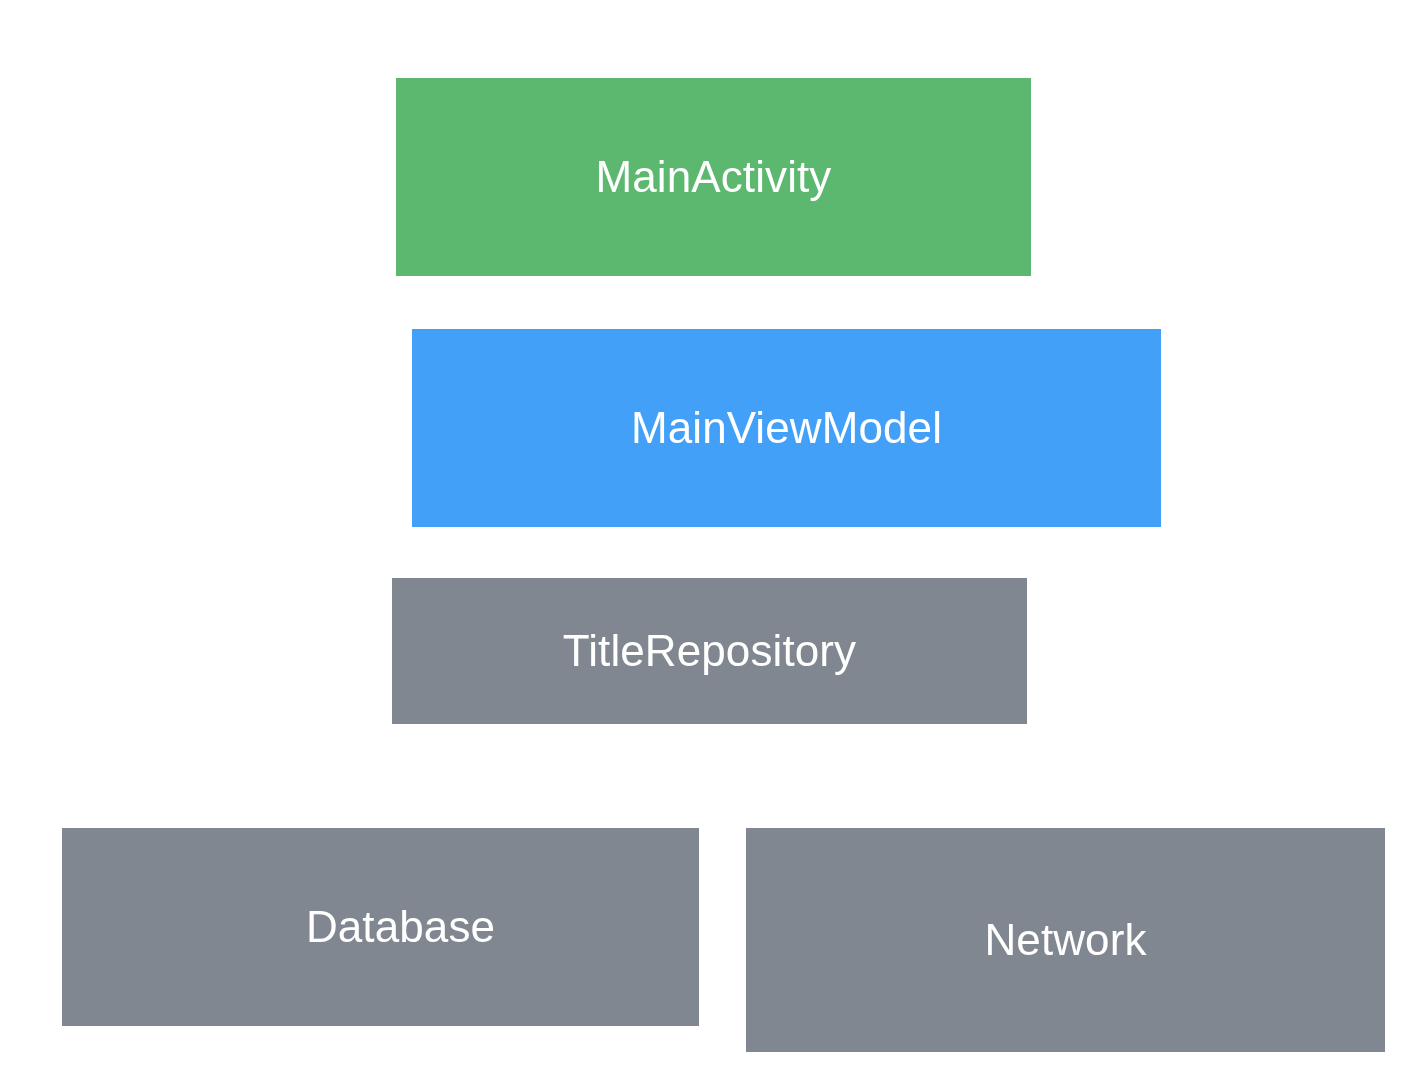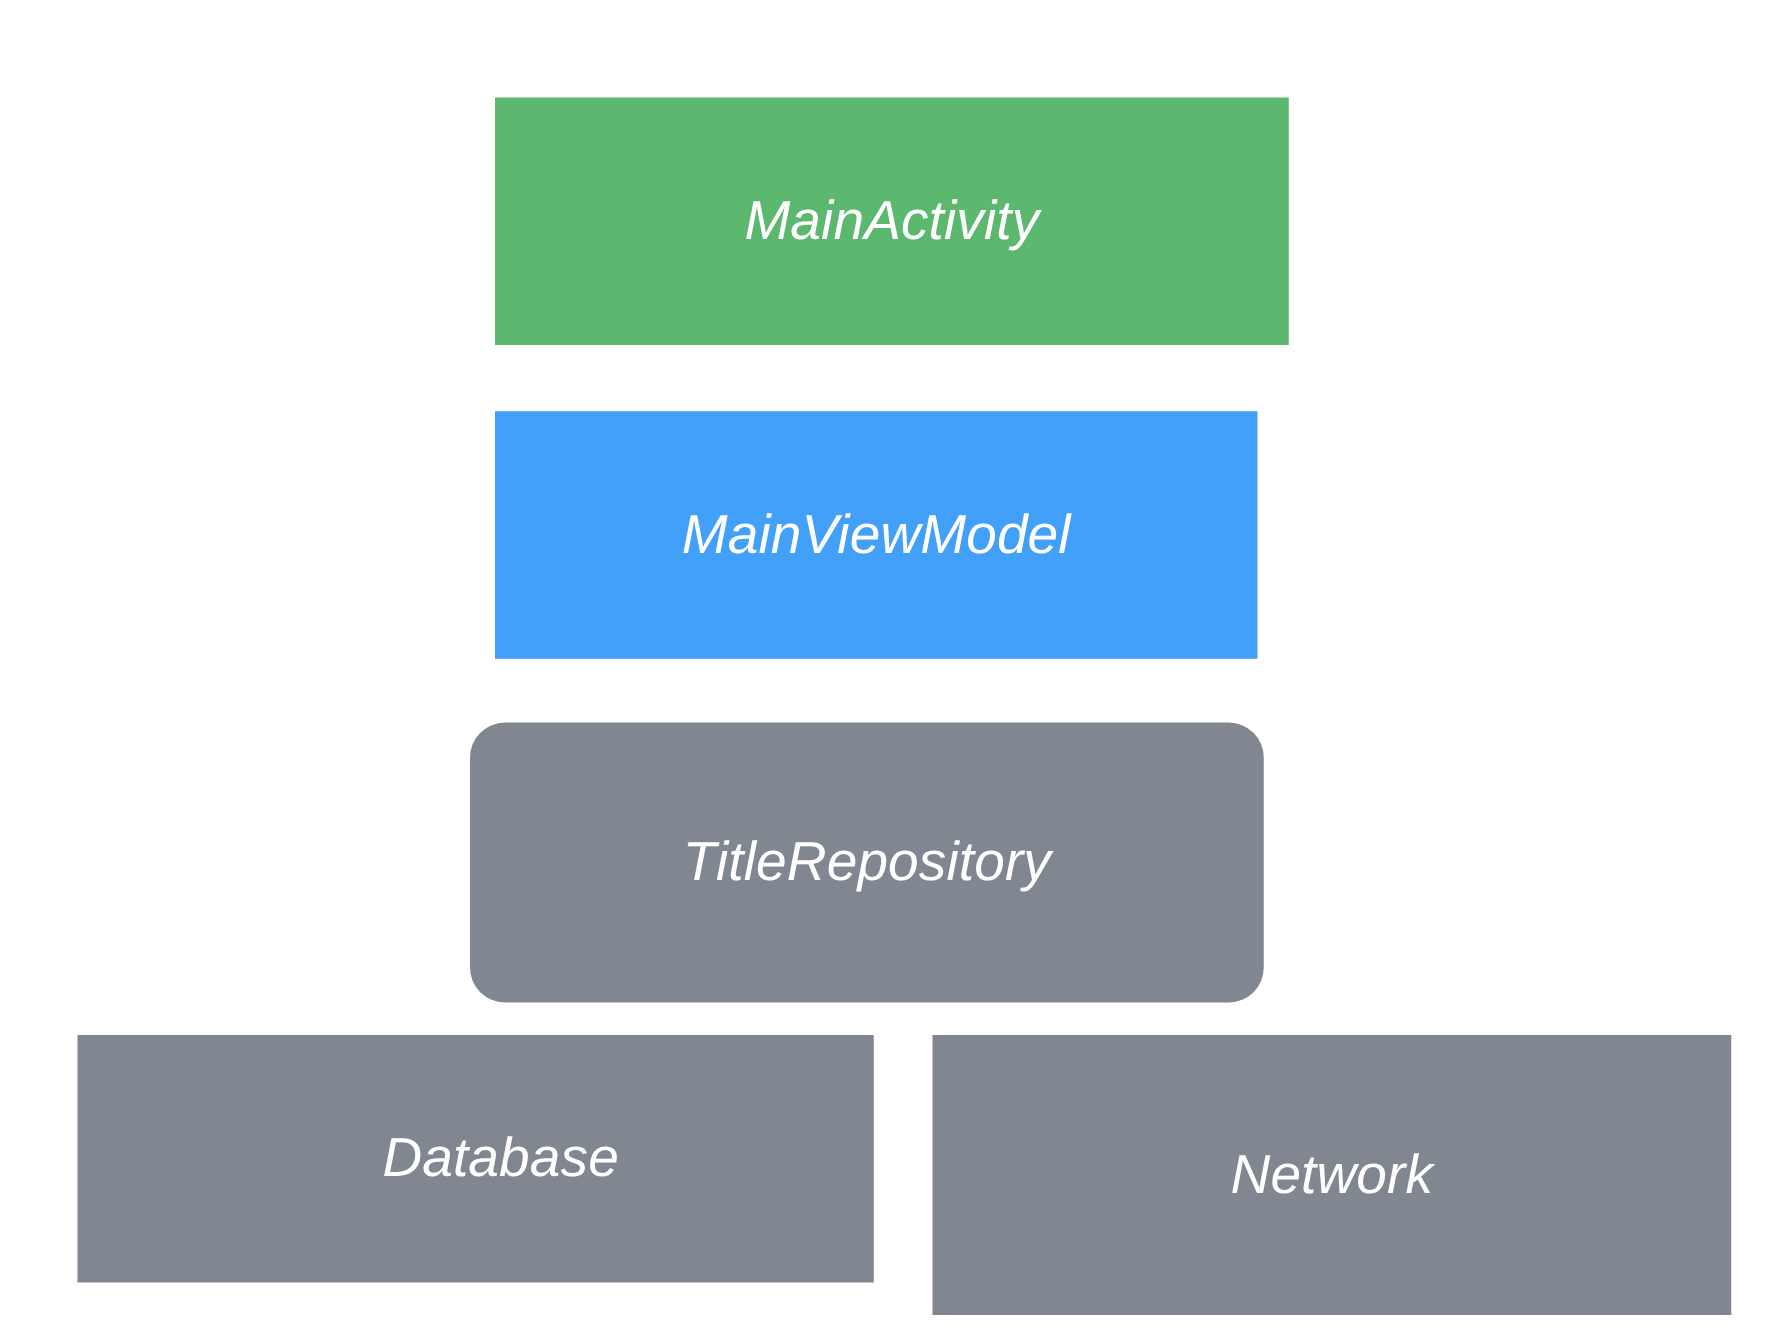--- a/index.html
+++ b/index.html
@@ -11,21 +11,20 @@
   body {
     font-family: "Liberation Sans", sans-serif;
     -webkit-font-smoothing: antialiased;
   }
   #canvas {
     position: relative;
     width: 1428px;
     height: 1074px;
     background: #ffffff;
     overflow: hidden;
-    font-style: italic;
   }
   .node {
     position: absolute;
     display: flex;
     align-items: center;
     justify-content: center;
     box-sizing: border-box;
     border-radius: 0;
   }
   .node-label {
@@ -39,31 +38,30 @@
     user-select: none;
   }
   
   #node-main-activity {
     left: 396px;
     top: 78px;
     width: 635px;
     height: 198px;
   }
   #node-main-view-model {
-    left: 396px;
+    left: 412px;
     top: 329px;
-    width: 610px;
+    width: 749px;
     height: 198px;
   }
   #node-title-repository {
-    left: 376px;
+    left: 392px;
     top: 578px;
     width: 635px;
-    height: 224px;
-    border-radius: 28px;
+    height: 146px;
   }
   #node-database {
     left: 62px;
     top: 828px;
     width: 637px;
     height: 198px;
   }
   #node-network {
     left: 746px;
     top: 828px;

